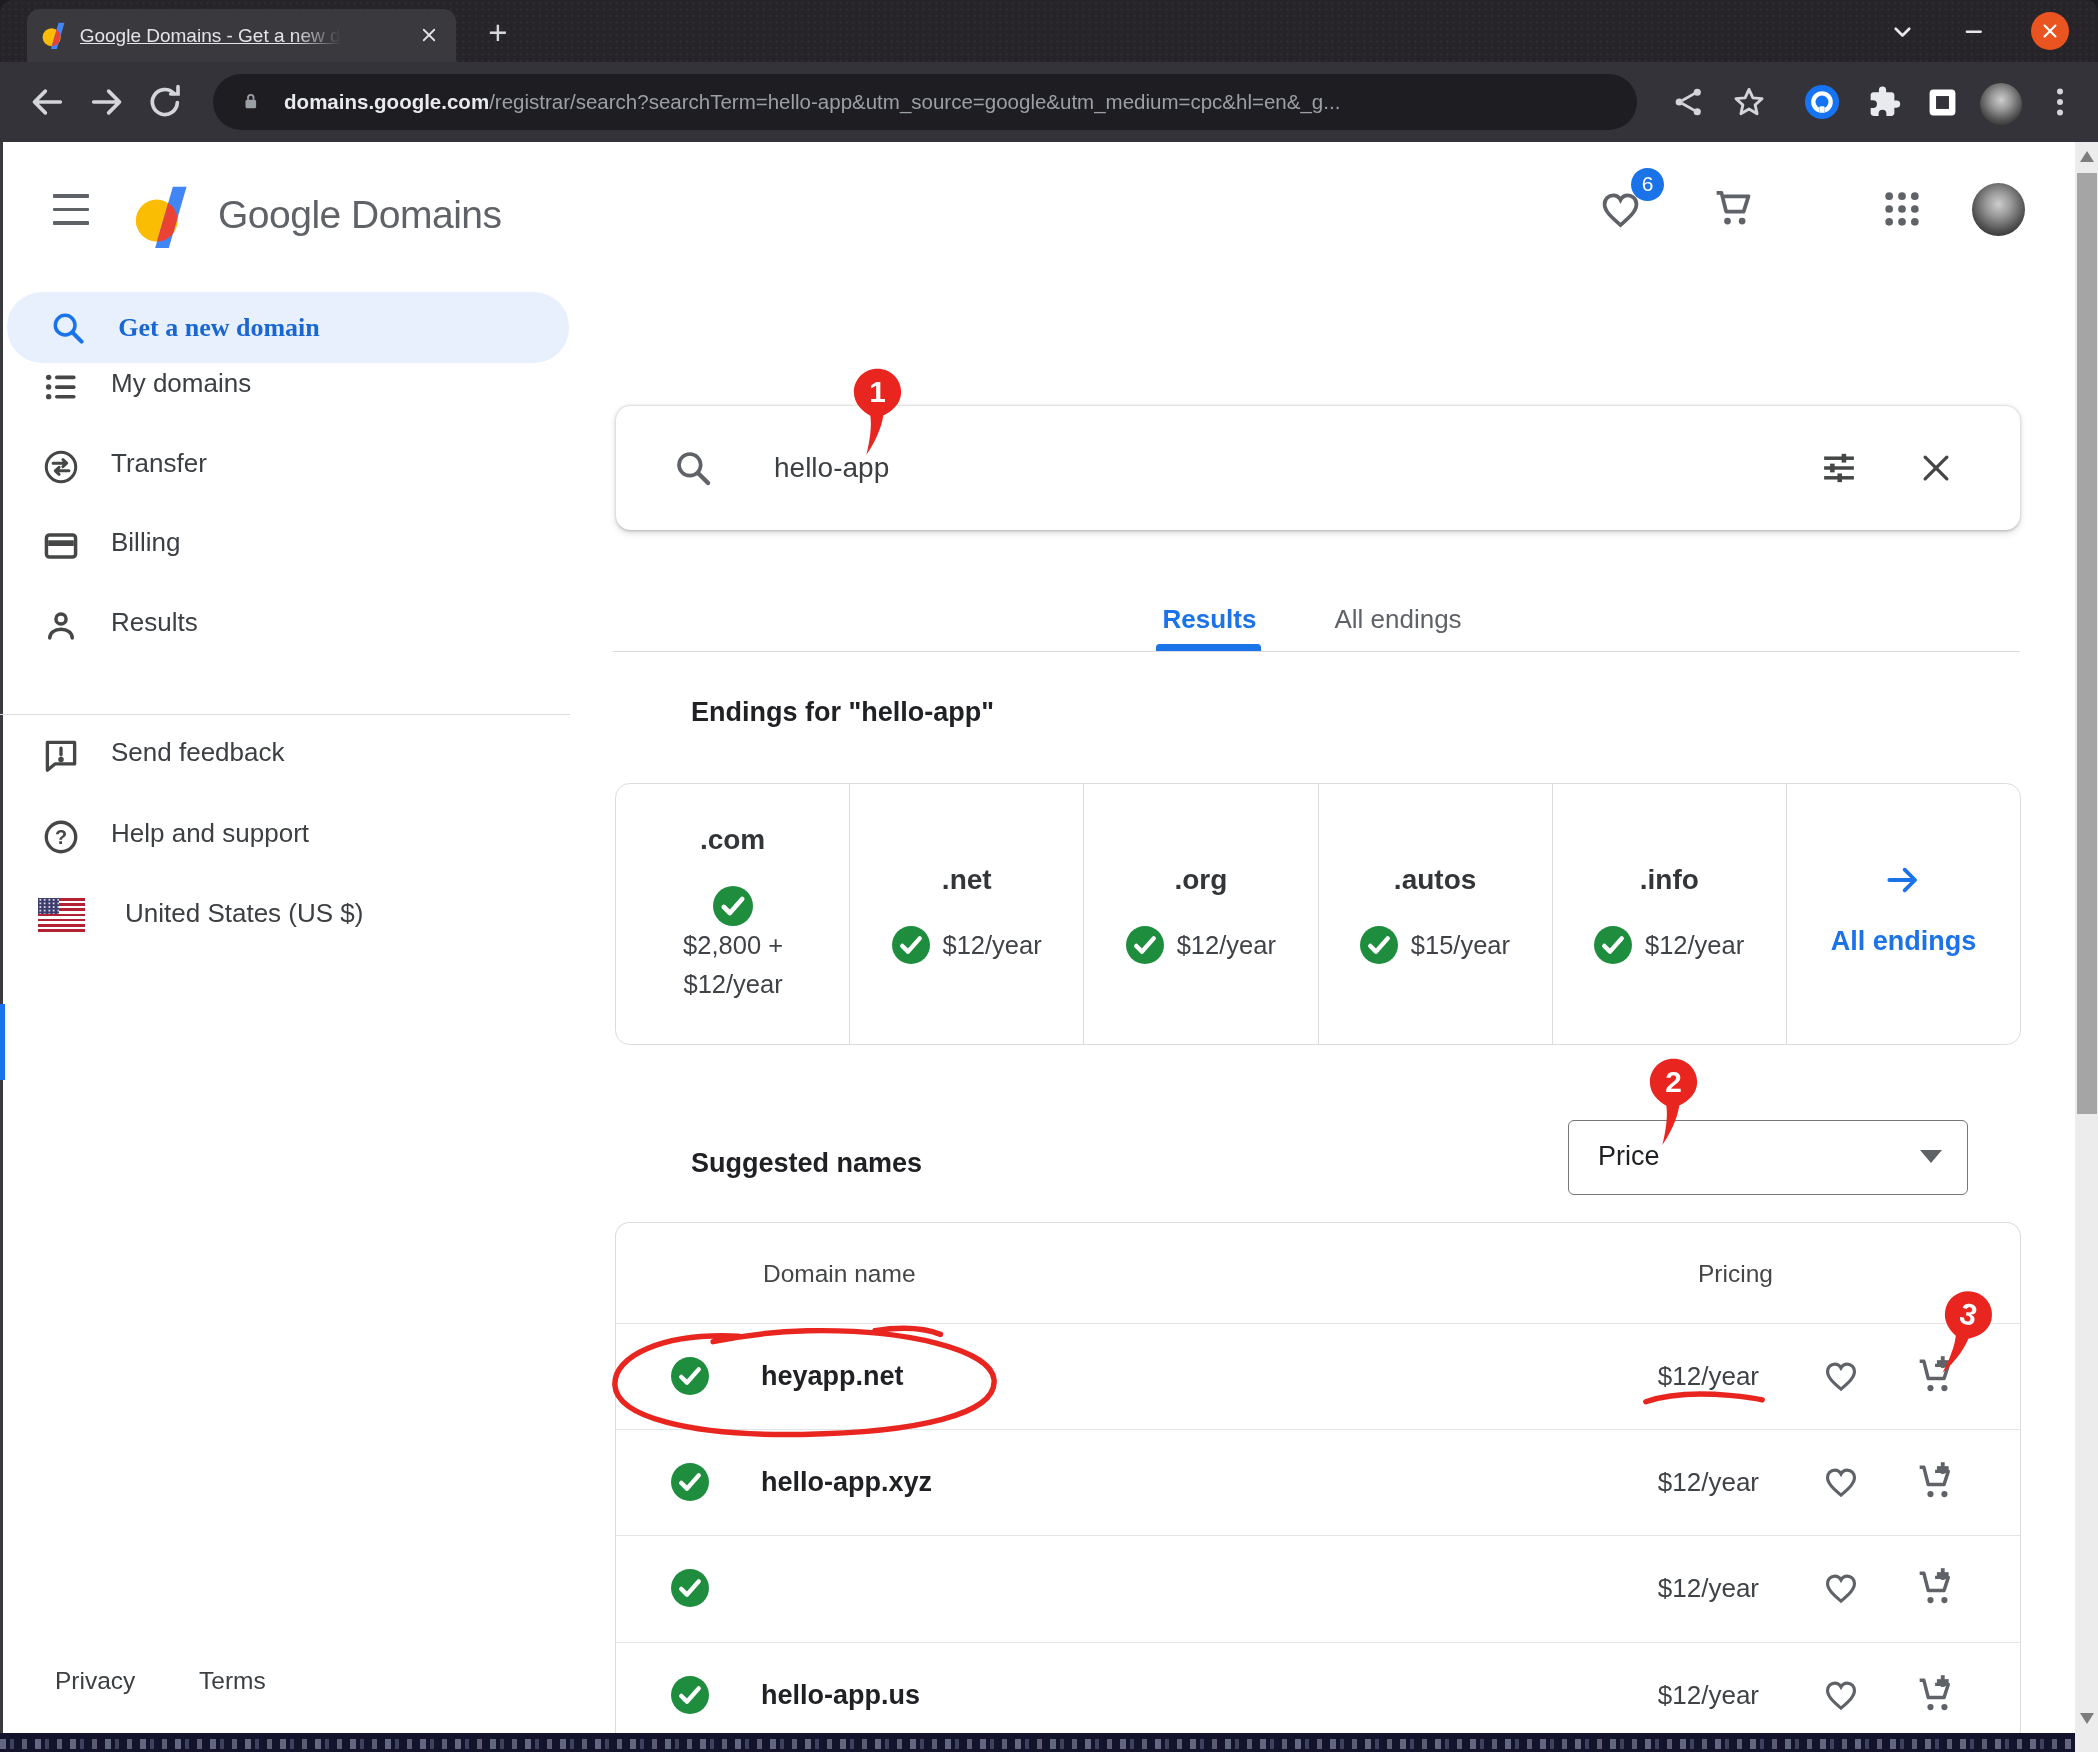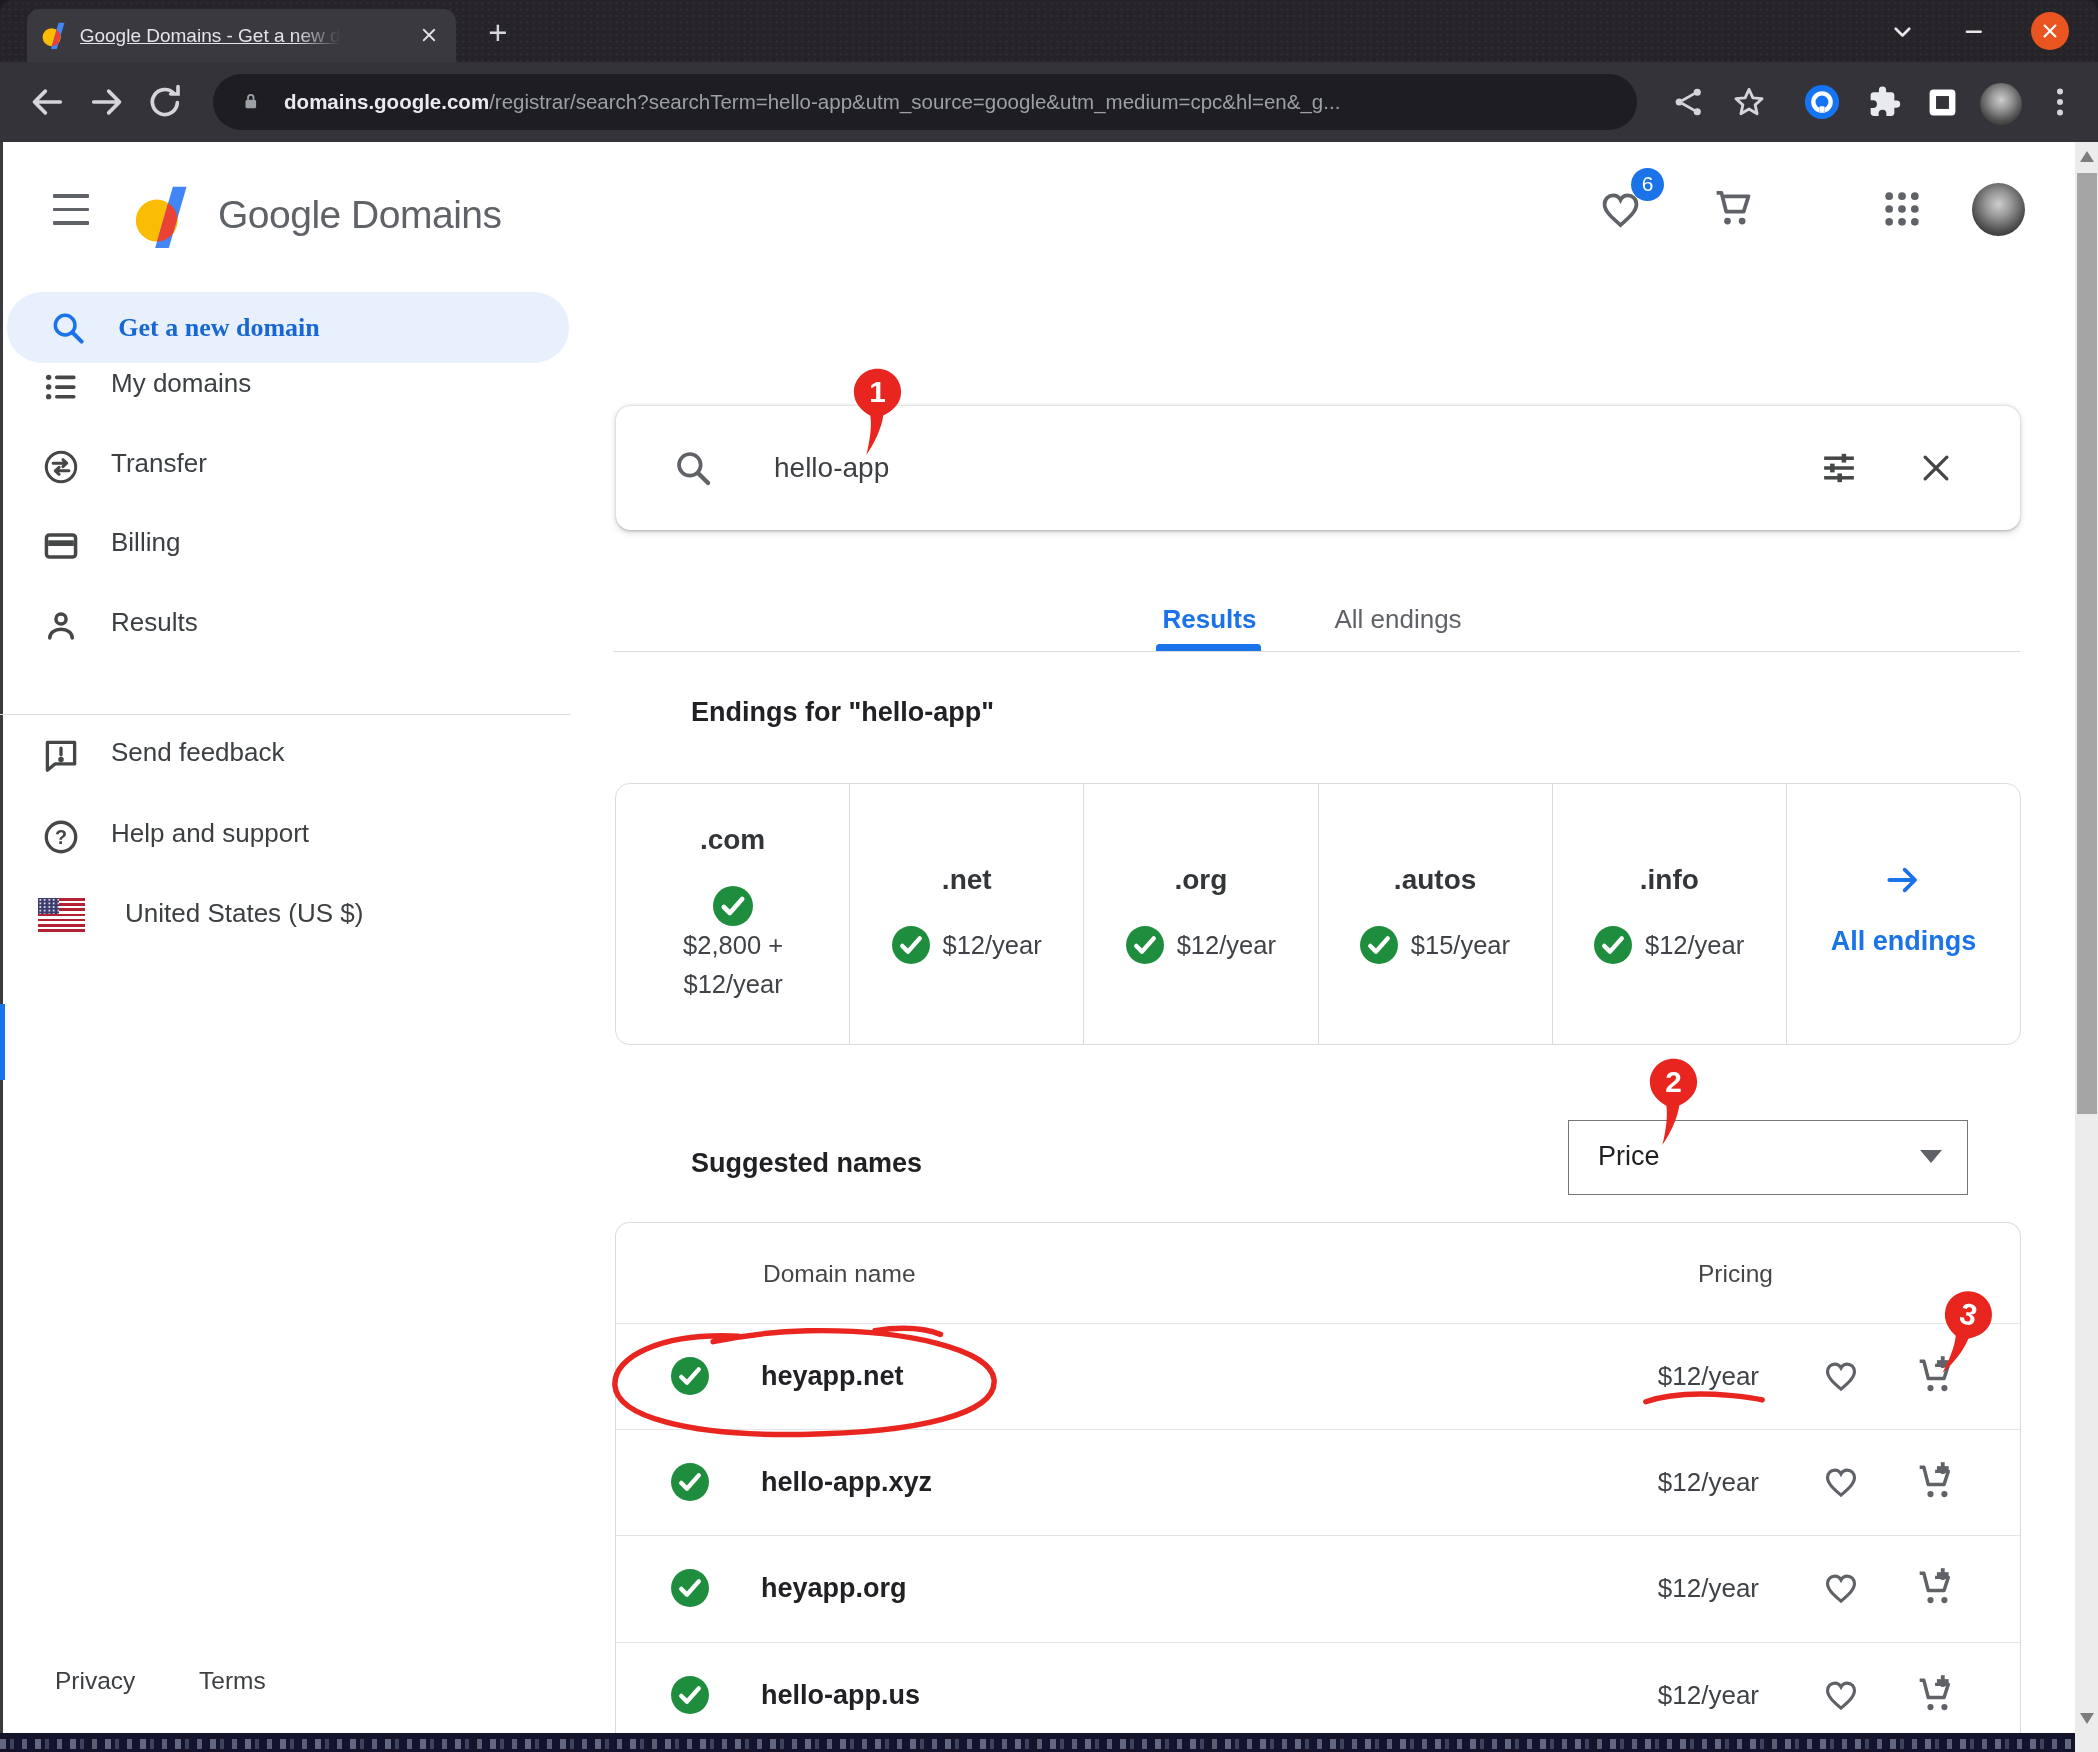--- a/index.html
+++ b/index.html
@@ -87,21 +87,21 @@
   .card-row{position:absolute;left:0;top:142px;width:100%;display:flex;align-items:center;justify-content:center;gap:12.7px;}
   #card-com .tld{top:40px;}
   #card-com .check{position:absolute;left:50%;margin-left:-20px;top:102px;width:40px;height:40px;}
   #card-com .price{position:absolute;left:50%;margin-left:-77px;top:142px;width:155px;text-align:center;line-height:39px;}
   .card-std .tld{top:80px;}
   .card-std .check{width:38px;height:38px;}
   #card-all .arrow{position:absolute;left:50%;margin-left:-20px;top:76px;width:40px;height:40px;color:#1a73e8;}
   #card-all .more{position:absolute;left:0;top:142px;width:100%;text-align:center;font-size:27px;font-weight:bold;color:#1a73e8;}
 
   
-  #sort-box{position:absolute;left:1568px;top:978px;width:400px;height:75px;border:1.8px solid #747775;border-radius:0;box-sizing:border-box;background:#fff;cursor:pointer;}
+  #sort-box{position:absolute;left:1568px;top:978px;width:400px;height:75px;border:1.8px solid #747775;border-radius:6px;box-sizing:border-box;background:#fff;cursor:pointer;}
   #sort-label{position:absolute;left:29px;top:0;height:71px;display:flex;align-items:center;font-size:27px;color:#202124;}
   #sort-caret{position:absolute;right:25.5px;top:29px;width:0;height:0;border-left:11px solid transparent;border-right:11px solid transparent;border-top:13.6px solid #5f6368;}
 
   
   #table{position:absolute;left:615px;top:1080px;width:1406px;height:525px;border:0.9px solid #dadce0;border-bottom:none;border-radius:14.5px 14.5px 0 0;box-sizing:border-box;background:#fff;}
   .th{position:absolute;top:27px;height:47px;display:flex;align-items:center;font-size:24.5px;color:#444746;}
   #th-domain{left:147px;}
   #th-pricing{left:1082px;}
   .row-divider{position:absolute;left:0;width:100%;height:0.9px;background:#e3e4e6;}
   .trow{position:absolute;left:0;width:100%;height:106px;}
@@ -540,21 +540,20 @@
           </span>
       </div>
       <div class="row-divider" style="top:312px"></div>
 
       <div class="trow" style="top:312px">
         <span class="check">
             <svg viewBox="0 0 24 24" fill="none" stroke="#fff" stroke-width="2.8" stroke-linecap="round" stroke-linejoin="round">
               <path d="M6.5 12.6 l3.6 3.6 7.4-8.4"></path>
             </svg>
           </span>
-        <span class="dname">heyapp.org</span>
         <span class="dprice">$12/year</span>
         <span class="heart-btn">
             <svg viewBox="0 0 24 24" fill="none" stroke="currentColor" stroke-width="2">
               <path d="M12 20.3 C7 16 3.5 12.8 3.5 9.2 C3.5 6.4 5.6 4.5 8.1 4.5 C9.7 4.5 11.2 5.4 12 6.9 C12.8 5.4 14.3 4.5 15.9 4.5 C18.4 4.5 20.5 6.4 20.5 9.2 C20.5 12.8 17 16 12 20.3 Z"></path>
             </svg>
           </span>
         <span class="cart-btn">
             <svg viewBox="0 0 24 24" fill="none" stroke="currentColor" stroke-width="1.9">
               <path d="M2 4 h2.3 l2.4 9.4 h8.6 l2.3-7.2 h-7.2" stroke-linejoin="round"></path>
               <circle cx="7.9" cy="18.6" r="1.7" fill="currentColor" stroke="none"></circle>

